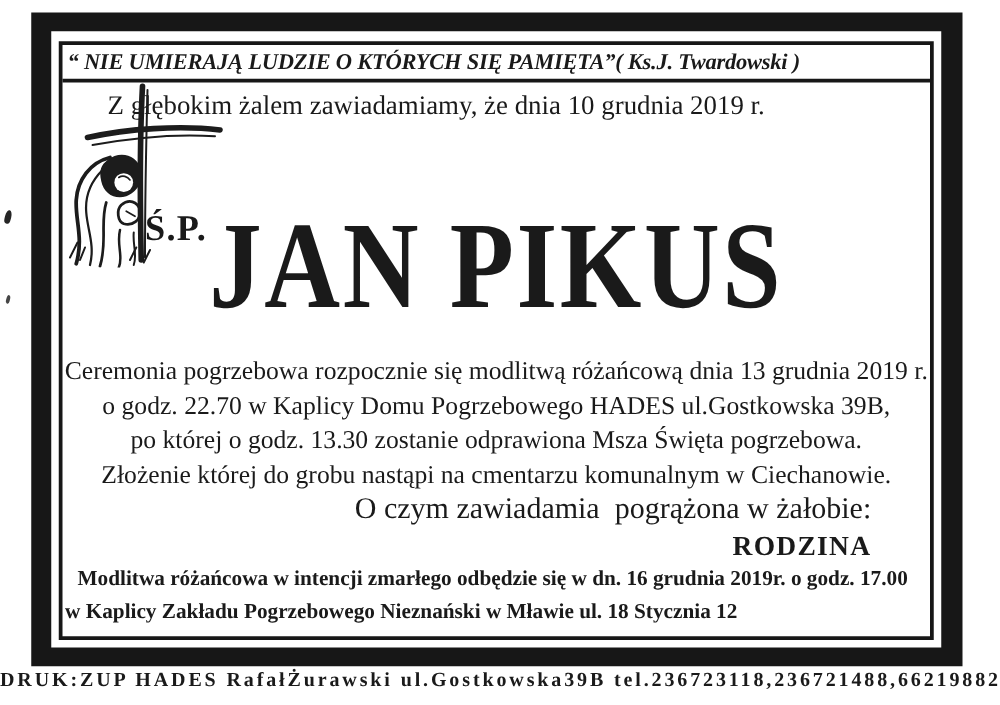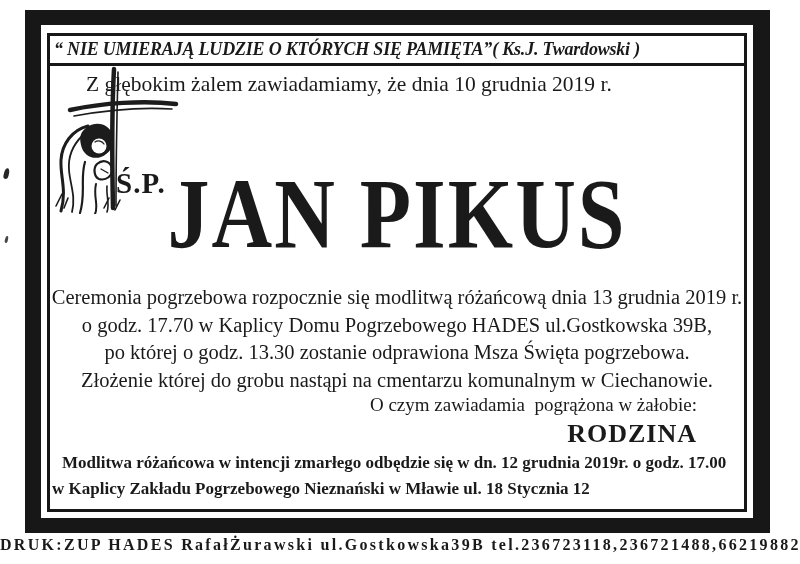--- a/index.html
+++ b/index.html
@@ -54,22 +54,22 @@
   }
 
   .ceremony{
     position:absolute;left:0;right:0;top:218px;
     text-align:center;font-size:20.5px;line-height:27.5px;
   }
 
   .notify{
     position:absolute;right:47px;top:328px;text-align:right;
   }
-  .notify-label{font-size:19px;white-space:pre;}
-  .notify-name{font-size:26px;font-weight:bold;letter-spacing:1px;margin-top:3px;}
+  .notify-label{font-size:24px;white-space:pre;}
+  .notify-name{font-size:22px;font-weight:bold;letter-spacing:1px;margin-top:3px;}
 
   .rosary{
     position:absolute;left:2px;right:2px;top:384px;
     font-weight:bold;font-size:17px;line-height:26px;white-space:nowrap;
   }
   .rosary .r1{padding-left:10px;}
 
   
   .print-line{
     position:absolute;left:0;right:0;top:536px;
@@ -127,32 +127,32 @@
           <div class="sp">Ś.P.</div>
 
           <div class="intro">
             <div>Z głębokim żalem zawiadamiamy, że dnia 10 grudnia 2019 r.</div>
           </div>
 
           <div class="deceased">JAN PIKUS</div>
 
           <div class="ceremony">
             <div>Ceremonia pogrzebowa rozpocznie się modlitwą różańcową dnia 13 grudnia 2019 r.</div>
-            <div>o godz. 17.70 w Kaplicy Domu Pogrzebowego HADES ul.Gostkowska 39B,</div>
+            <div>o godz. 22.70 w Kaplicy Domu Pogrzebowego HADES ul.Gostkowska 39B,</div>
             <div>po której o godz. 13.30 zostanie odprawiona Msza Święta pogrzebowa.</div>
             <div>Złożenie której do grobu nastąpi na cmentarzu komunalnym w Ciechanowie.</div>
           </div>
 
           <div class="notify">
             <div class="notify-label">O czym zawiadamia  pogrążona w żałobie:</div>
             <div class="notify-name">RODZINA</div>
           </div>
 
           <div class="rosary">
-            <div class="r1">Modlitwa różańcowa w intencji zmarłego odbędzie się w dn. 12 grudnia 2019r. o godz. 17.00</div>
+            <div class="r1">Modlitwa różańcowa w intencji zmarłego odbędzie się w dn. 16 grudnia 2019r. o godz. 17.00</div>
             <div class="r2">w Kaplicy Zakładu Pogrzebowego Nieznański w Mławie ul. 18 Stycznia 12</div>
           </div>
 
         </div>
       </div>
     </div>
   </div>
 
   <div class="print-line">DRUK:ZUP HADES RafałŻurawski ul.Gostkowska39B tel.236723118,236721488,662198820</div>
 

